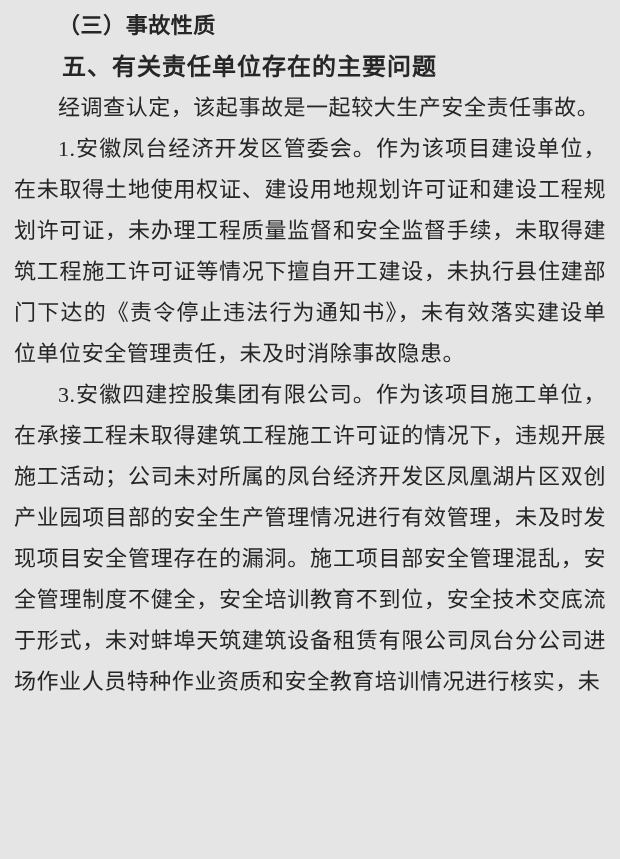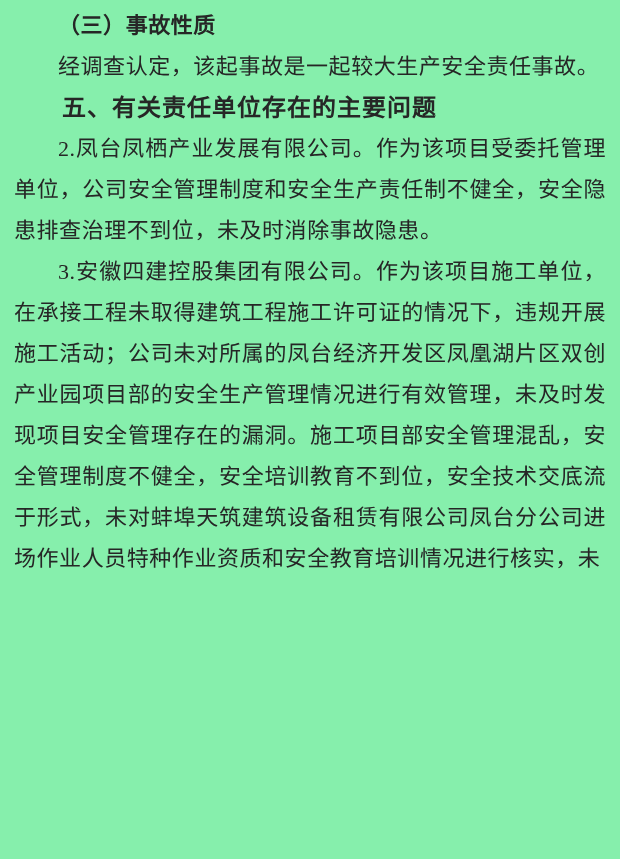--- a/index.html
+++ b/index.html
@@ -38,19 +38,19 @@
     text-align: left;
   }
   .block.subheading {
     font-weight: 600;
     text-align: left;
   }
 </style>
 </head>
 <body>
 
-<main class="doc-page" style="background: #86efac; color: rgb(38, 38, 38);">
+<main class="doc-page" style="background: #e5e5e5; color: rgb(38, 38, 38);">
     <p class="block subheading">（三）事故性质</p>
+    <p class="block heading">五、有关责任单位存在的主要问题</p>
     <p class="block body">经调查认定，该起事故是一起较大生产安全责任事故。</p>
-    <p class="block heading">五、有关责任单位存在的主要问题</p>
-    <p class="block body">2.凤台凤栖产业发展有限公司。作为该项目受委托管理单位，公司安全管理制度和安全生产责任制不健全，安全隐患排查治理不到位，未及时消除事故隐患。</p>
+    <p class="block body">1.安徽凤台经济开发区管委会。作为该项目建设单位，在未取得土地使用权证、建设用地规划许可证和建设工程规划许可证，未办理工程质量监督和安全监督手续，未取得建筑工程施工许可证等情况下擅自开工建设，未执行县住建部门下达的《责令停止违法行为通知书》，未有效落实建设单位单位安全管理责任，未及时消除事故隐患。</p>
     <p class="block body">3.安徽四建控股集团有限公司。作为该项目施工单位，在承接工程未取得建筑工程施工许可证的情况下，违规开展施工活动；公司未对所属的凤台经济开发区凤凰湖片区双创产业园项目部的安全生产管理情况进行有效管理，未及时发现项目安全管理存在的漏洞。施工项目部安全管理混乱，安全管理制度不健全，安全培训教育不到位，安全技术交底流于形式，未对蚌埠天筑建筑设备租赁有限公司凤台分公司进场作业人员特种作业资质和安全教育培训情况进行核实，未</p>
   </main>
 
 </body></html>

